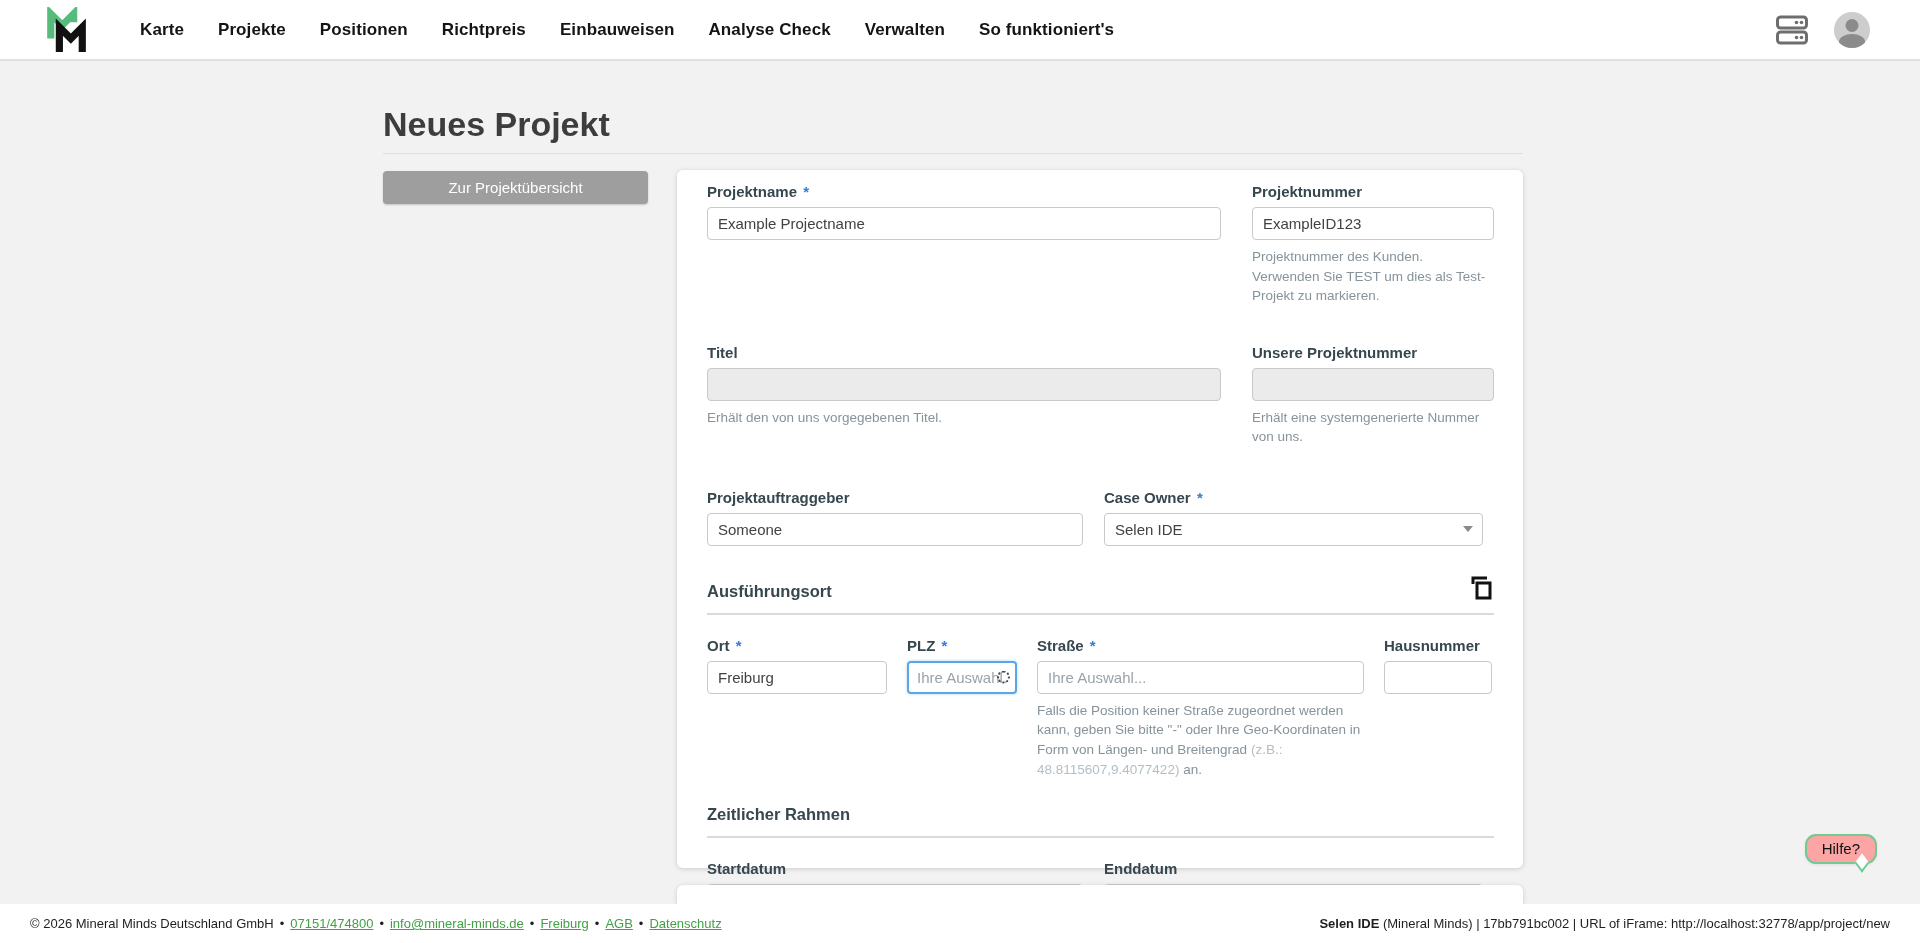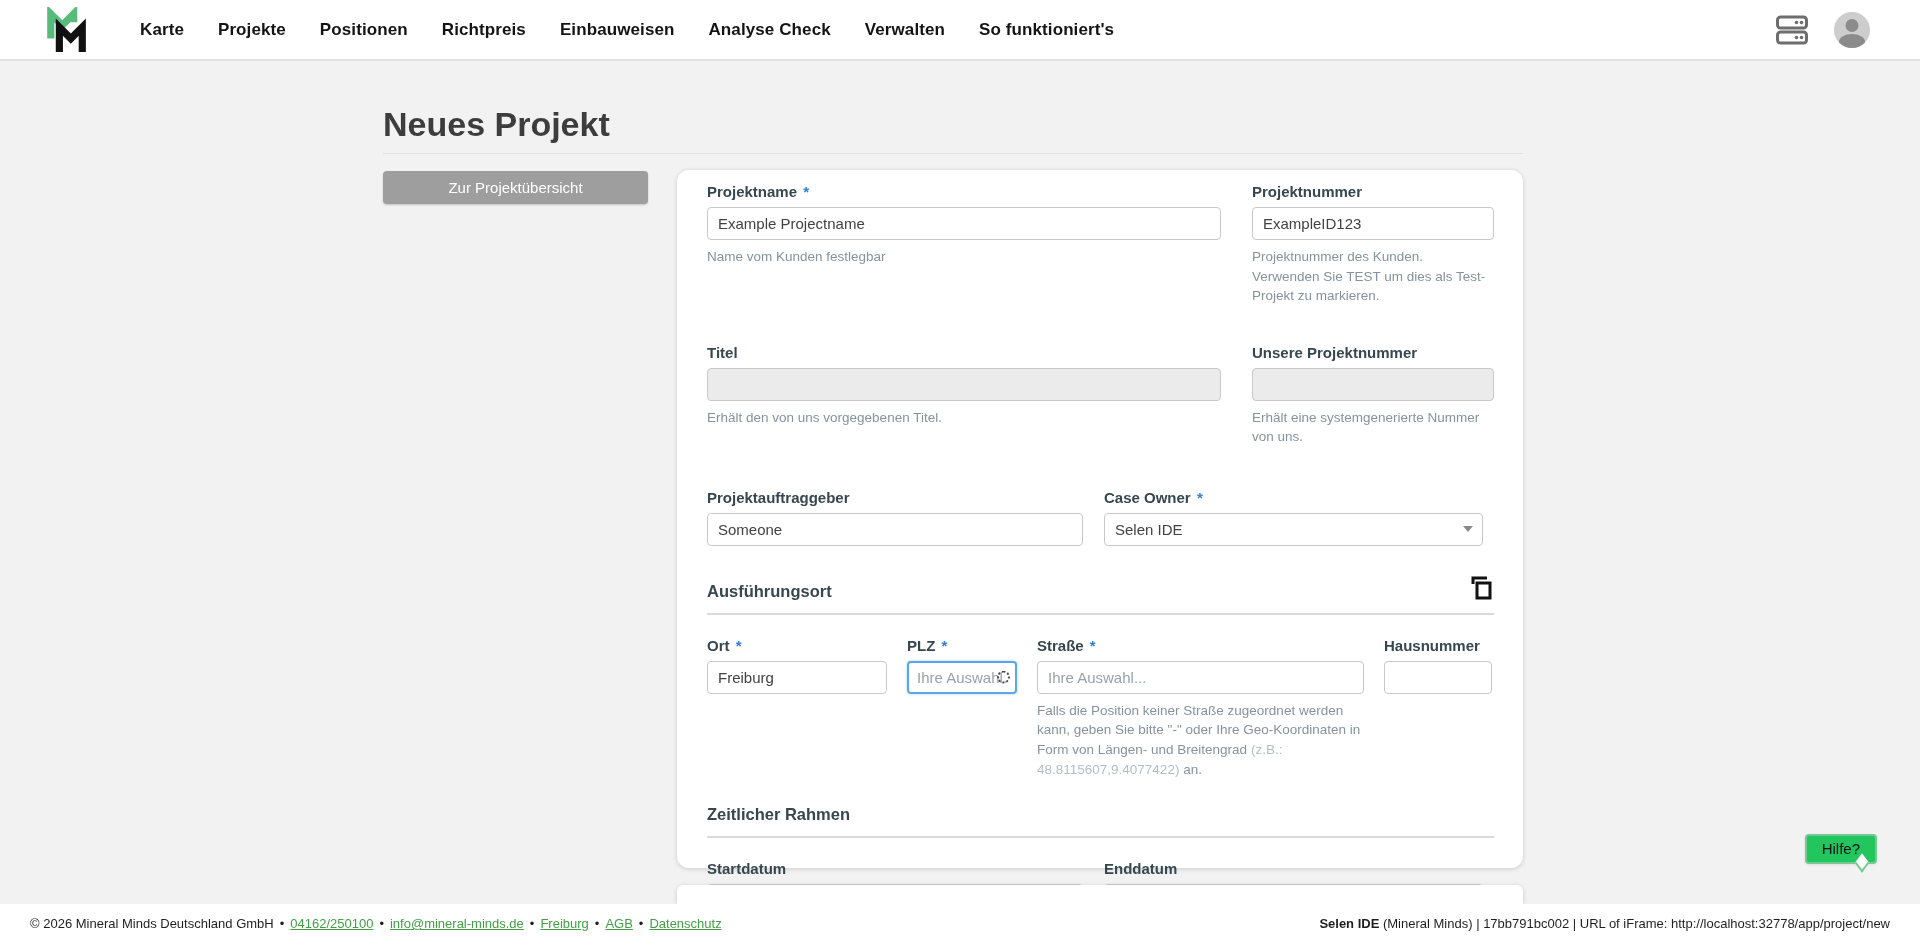--- a/index.html
+++ b/index.html
@@ -42,21 +42,21 @@
 
   .back-button {
     position:absolute; left:383px; top:110px; width:265px; height:33px;
     background:#9e9e9e; color:#ffffff; border:none; border-radius:4px;
     font-size:15px; font-family:inherit; cursor:pointer;
     box-shadow:0 1px 2px rgba(0,0,0,.2);
   }
 
   .card {
     position:absolute; left:677px; top:109px; width:846px; height:698px;
-    background:#ffffff; border-radius:12px;
+    background:#ffffff; border-radius:6px;
     box-shadow:0 1px 5px rgba(0,0,0,.16);
     padding:13px 29px 20px 30px;
   }
   .card-peek {
     position:absolute; left:677px; top:824px; width:846px; height:19px;
     background:#ffffff; border-radius:6px 6px 0 0;
     box-shadow:0 1px 5px rgba(0,0,0,.16);
   }
 
   .row2 { display:grid; grid-template-columns:514px 242px; column-gap:31px; }
@@ -105,21 +105,21 @@
   }
   .select-arrow {
     position:absolute; right:9px; top:50%; transform:translateY(-50%);
     width:0; height:0; border-left:5px solid transparent; border-right:5px solid transparent;
     border-top:6px solid #8a8a8a;
   }
 
   
   .help-bubble {
     position:absolute; right:43px; bottom:79px;
-    background:#22c55e; border:2px solid #74c993; border-radius:4px;
+    background:#fca5a5; border:2px solid #74c993; border-radius:11px;
     padding:4px 15px 5px; font-size:15px; color:#111111; cursor:pointer;
     box-shadow:0 1px 3px rgba(0,0,0,.08); z-index:5;
   }
   .help-bubble::after {
     content:""; position:absolute; right:7px; bottom:-7px;
     width:10px; height:10px; background:#ffffff;
     border-right:2px solid #74c993; border-bottom:2px solid #74c993;
     transform:rotate(45deg) skew(8deg,8deg);
   }
 
@@ -179,21 +179,20 @@
 
   <div class="card">
 
     <div class="row2 mb-r1">
       <div>
         <label class="field-label">
           <span>Projektname</span>
           <span class="req">*</span>
         </label>
         <input class="text-input" type="text" value="Example Projectname" style="">
-        <div class="helper">Name vom Kunden festlegbar</div>
       </div>
       <div>
         <label class="field-label">Projektnummer</label>
         <input class="text-input" type="text" value="ExampleID123" style="">
         <div class="helper">Projektnummer des Kunden. Verwenden Sie TEST um dies als Test-Projekt zu markieren.</div>
       </div>
     </div>
 
     <div class="row2 mb-r2">
       <div>
@@ -283,21 +282,21 @@
 
   <div class="card-peek"></div>
 </div>
 
 <div class="help-bubble">Hilfe?</div>
 
 <div class="footer">
   <div class="footer-left">
     <span>© 2026 Mineral Minds Deutschland GmbH</span>
     <span class="sep">•</span>
-    <span class="link">04162/250100</span>
+    <span class="link">07151/474800</span>
     <span class="sep">•</span>
     <span class="link">info@mineral-minds.de</span>
     <span class="sep">•</span>
     <span class="link">Freiburg</span>
     <span class="sep">•</span>
     <span class="link">AGB</span>
     <span class="sep">•</span>
     <span class="link">Datenschutz</span>
   </div>
   <div class="footer-right">

